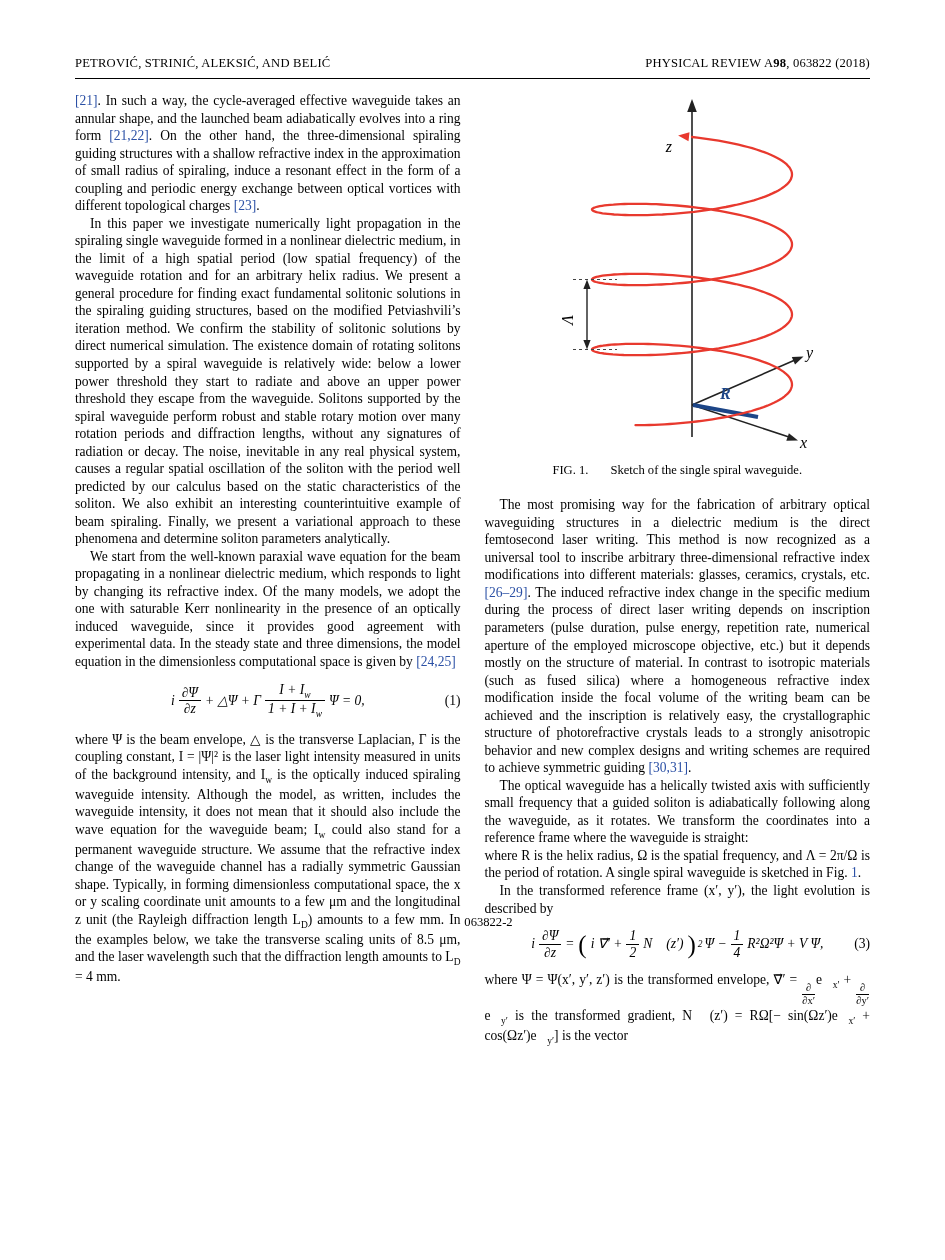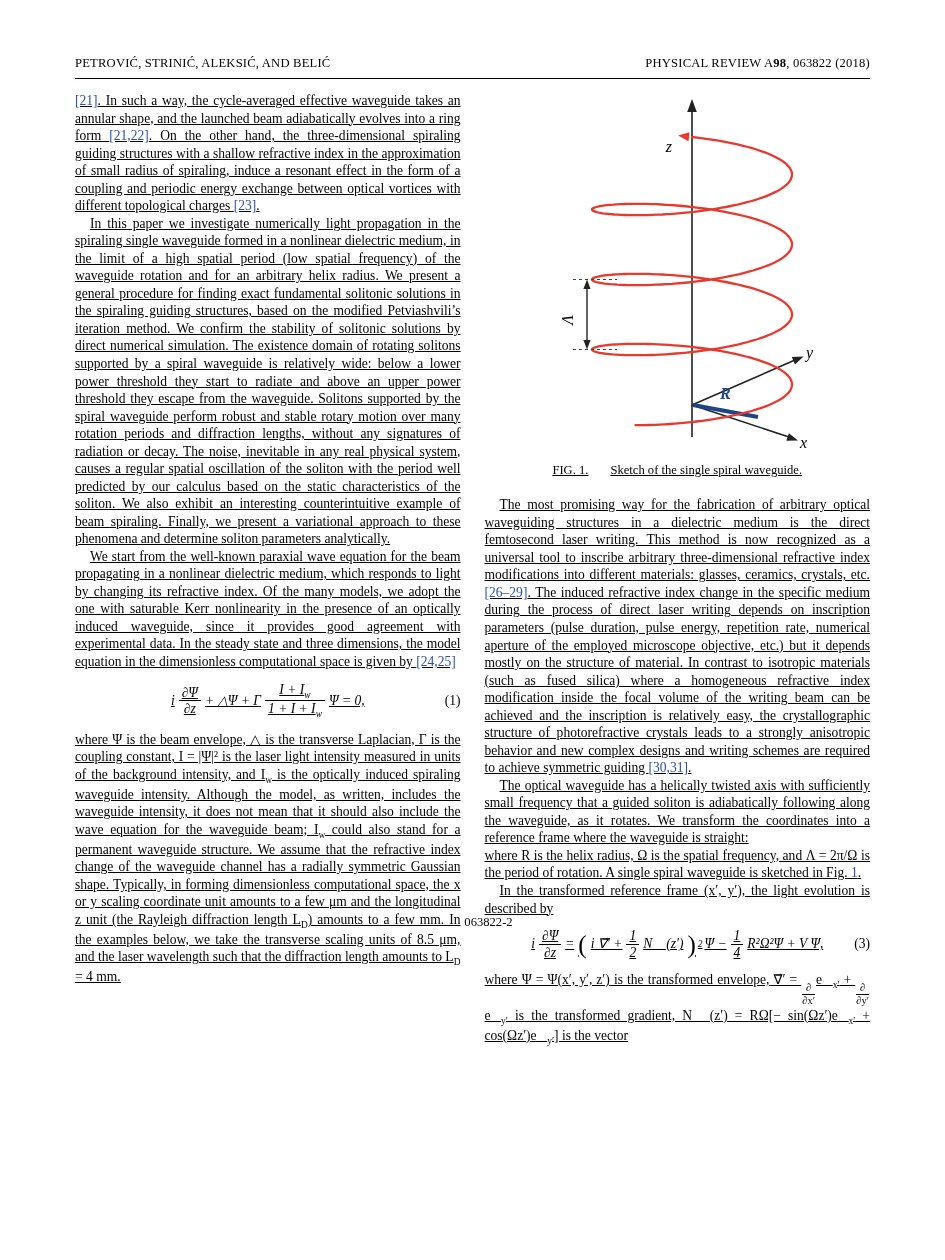--- a/index.html
+++ b/index.html
@@ -2,21 +2,21 @@
 <html><head>
 <meta charset="utf-8">
 <style>
   html,body{margin:0;padding:0;background:#ffffff;width:945px;height:1260px;overflow:hidden;}
   body{font-family:"Liberation Serif",serif;color:#000;}
   .page{position:relative;width:945px;height:980px;box-sizing:border-box;padding:56px 75px 0 75px;}
   header.pg{display:flex;justify-content:space-between;align-items:baseline;font-size:12.6px;letter-spacing:.2px;}
   .hdr-right b{}
   .rule{border-top:1px solid #000;margin-top:7px;}
   .columns{display:flex;gap:24px;margin-top:13px;}
-  .col{width:386px;font-size:13.55px;line-height:1.295;text-align:justify;text-decoration:underline;}
+  .col{width:386px;font-size:13.55px;line-height:1.295;text-align:justify;}
   .col p{margin:0;text-indent:15px;}
   .col p.noindent{text-indent:0;}
   a.cite{color:#2b50a5;text-decoration:none;cursor:pointer;}
   .section-title{text-align:center;font-weight:bold;font-size:13.55px;margin:15px 0 10px 0;text-indent:0;}
   .equation{display:flex;justify-content:center;align-items:center;position:relative;margin:11px 0;font-style:italic;text-indent:0;}
   .equation .eq-body{display:inline-flex;align-items:center;}
   .equation .eq-body > span{margin:0 2px;white-space:nowrap;}
   .eq-num{position:absolute;right:0;top:50%;transform:translateY(-50%);font-style:normal;}
   .frac{display:inline-flex;flex-direction:column;text-align:center;line-height:1.15;vertical-align:middle;}
   .frac .num{border-bottom:1px solid #000;padding:0 3px;}

